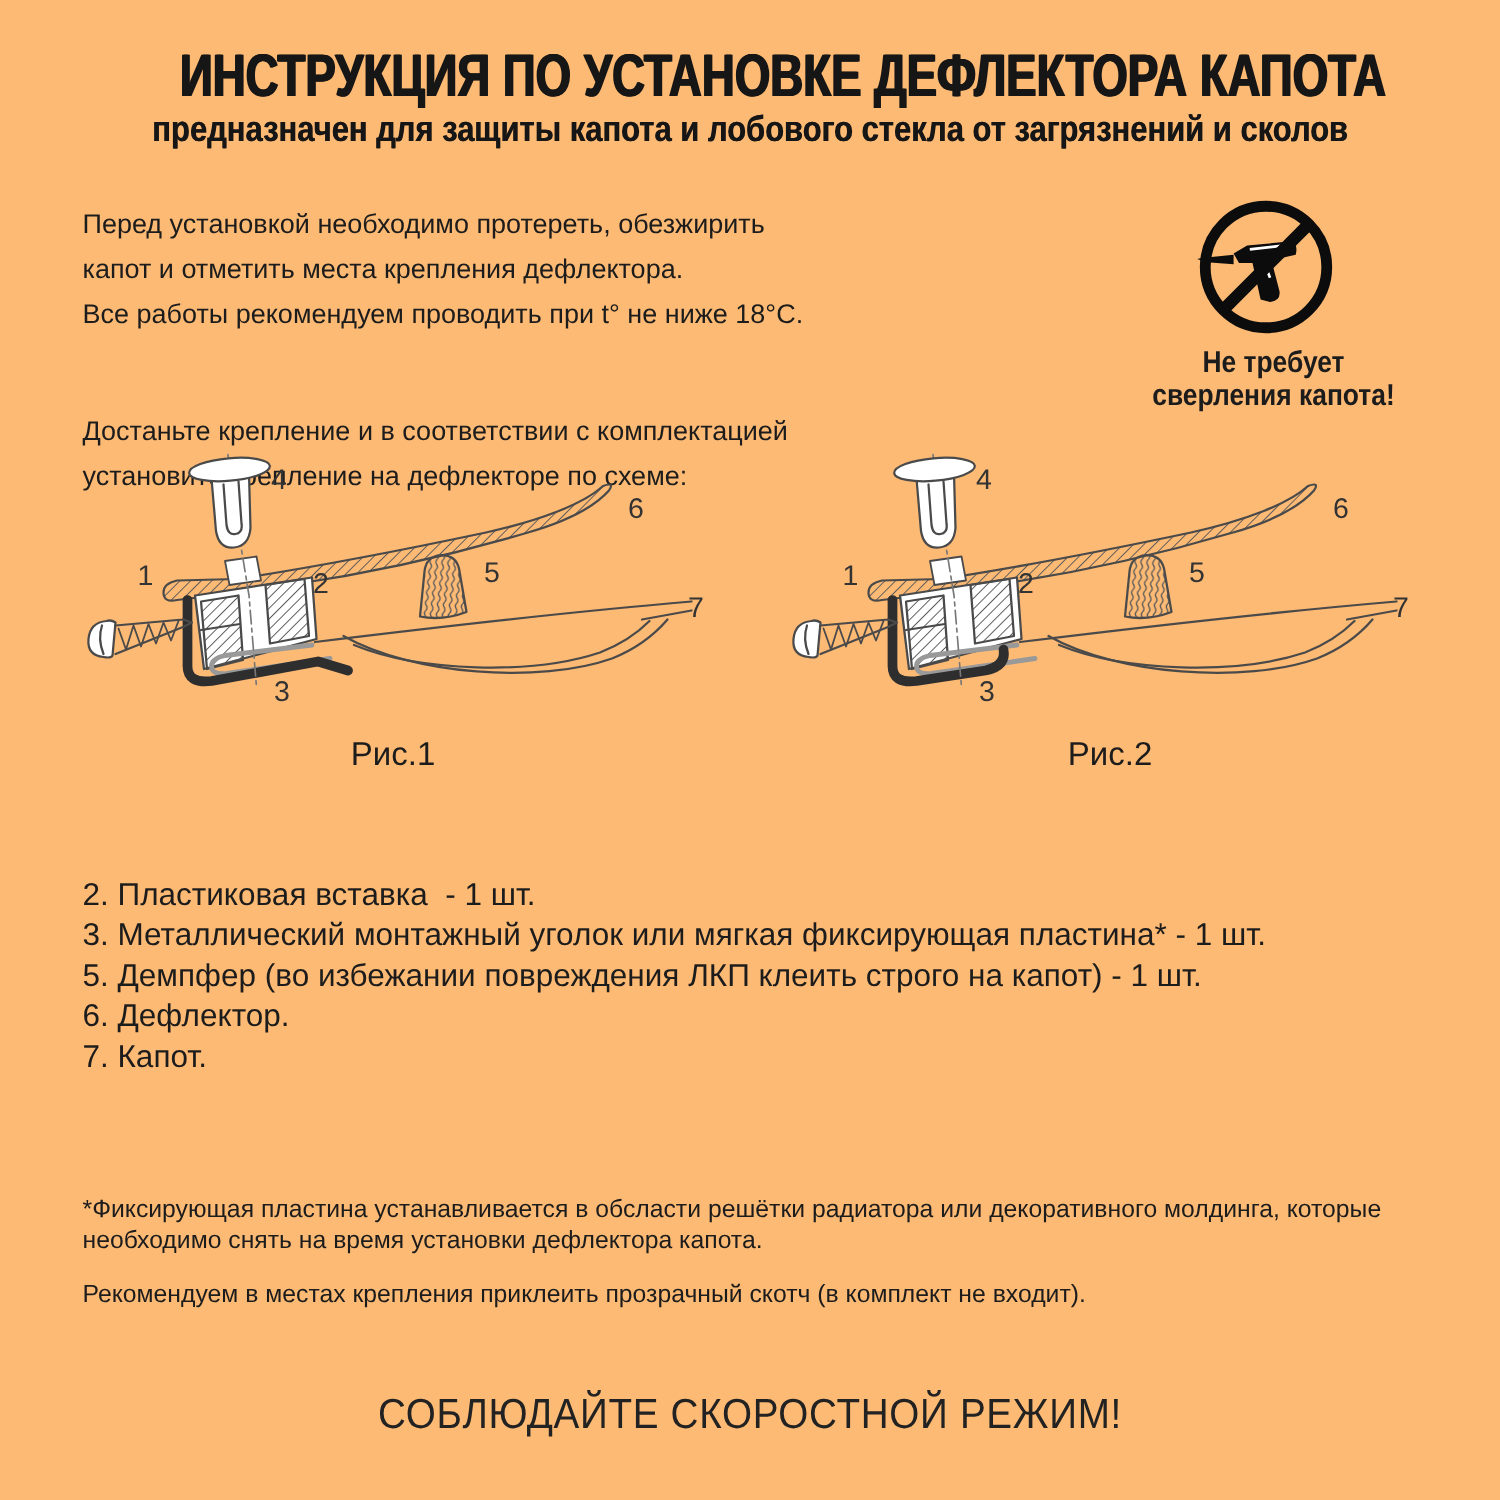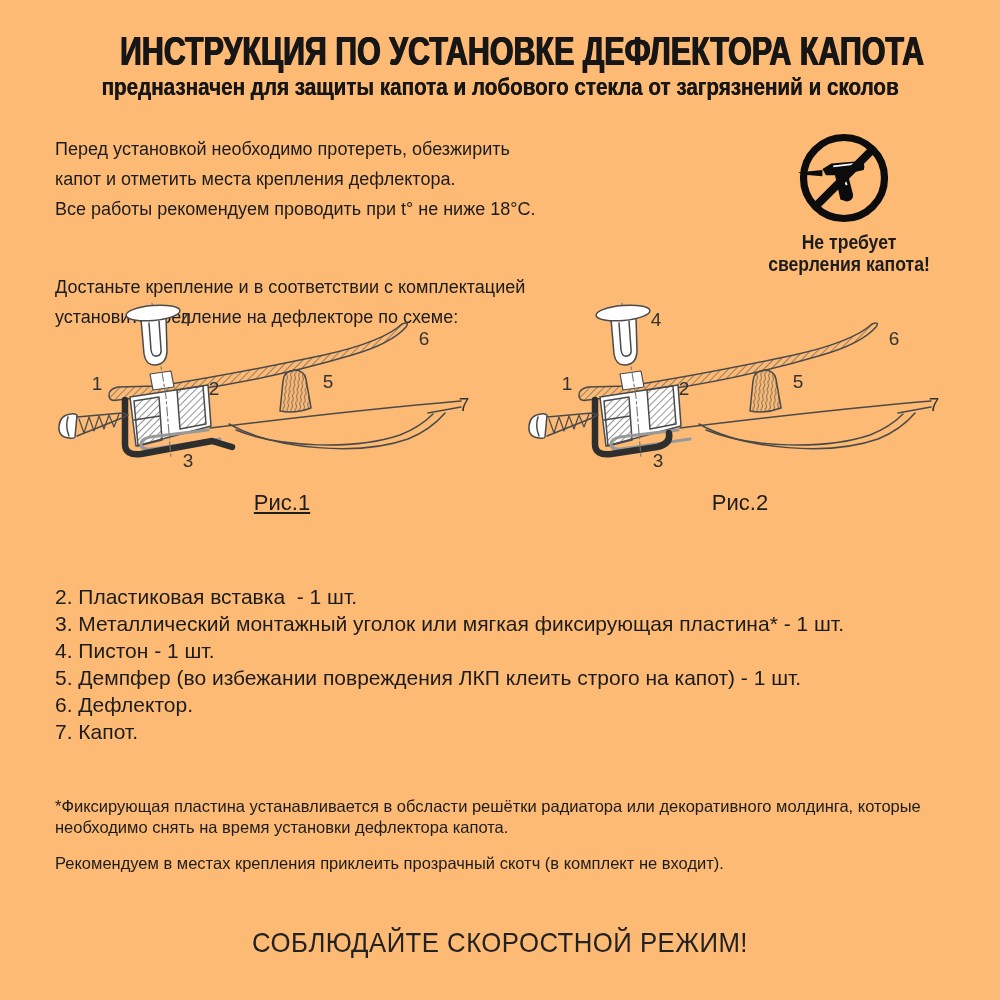--- a/index.html
+++ b/index.html
@@ -13,21 +13,21 @@
             font-weight:700;transform:scaleX(0.86);color:#161616;white-space:nowrap;
             text-shadow:0.4px 0 0 #161616;}
   .para{left:55px;width:700px;font-size:18px;line-height:30px;white-space:pre-line;}
   .p1{top:134px;}
   .p2{top:240px;margin-top:32px;}
   .badge-caption{top:231px;left:754px;width:190px;text-align:center;font-size:20px;
                  line-height:22px;font-weight:700;transform:scaleX(0.88);white-space:pre-line;}
   .figwrap{top:297px;width:460px;height:185px;}
   .fig1{left:40px;} .fig2{left:510px;}
   .figcap{top:490px;width:460px;text-align:center;font-size:22px;}
-  .figcap1{left:52px;text-decoration:underline;} .figcap2{left:510px;}
+  .figcap1{left:32px;} .figcap2{left:510px;}
   .kit-head{top:531px;left:55px;font-size:21.5px;line-height:27px;}
   .kit-list{top:583px;left:55px;width:910px;}
   .kit-item{font-size:21px;line-height:27px;white-space:pre;}
   .footnote{top:796px;left:55px;width:915px;font-size:16.5px;line-height:21px;white-space:pre-line;}
   .recommend{top:853px;left:55px;width:915px;font-size:16.5px;line-height:21px;}
   .slogan{top:926px;left:0;width:1000px;text-align:center;font-size:28px;line-height:34px;
           transform:scaleX(0.92);letter-spacing:0.5px;color:#222;}
   svg text{font-family:"Liberation Sans","DejaVu Sans",sans-serif;}
 </style>
 </head>
@@ -151,21 +151,20 @@
       <text x="424" y="114">7</text>
     </g>
   </svg>
 
   <div class="abs figcap figcap1">Рис.1</div>
   <div class="abs figcap figcap2">Рис.2</div>
 
   <div class="abs kit-list">
       <div class="kit-item">2. Пластиковая вставка  - 1 шт.</div>
       <div class="kit-item">3. Металлический монтажный уголок или мягкая фиксирующая пластина* - 1 шт.</div>
-      <div class="kit-item">4. Пистон - 1 шт.</div>
       <div class="kit-item">5. Демпфер (во избежании повреждения ЛКП клеить строго на капот) - 1 шт.</div>
       <div class="kit-item">6. Дефлектор.</div>
       <div class="kit-item">7. Капот.</div>
     </div>
 
   <div class="abs recommend">Рекомендуем в местах крепления приклеить прозрачный скотч (в комплект не входит).</div>
   <div class="abs footnote">*Фиксирующая пластина устанавливается в обсласти решётки радиатора или декоративного молдинга, которые
 необходимо снять на время установки дефлектора капота.</div>
 
   <div class="abs slogan">СОБЛЮДАЙТЕ СКОРОСТНОЙ РЕЖИМ!</div>

